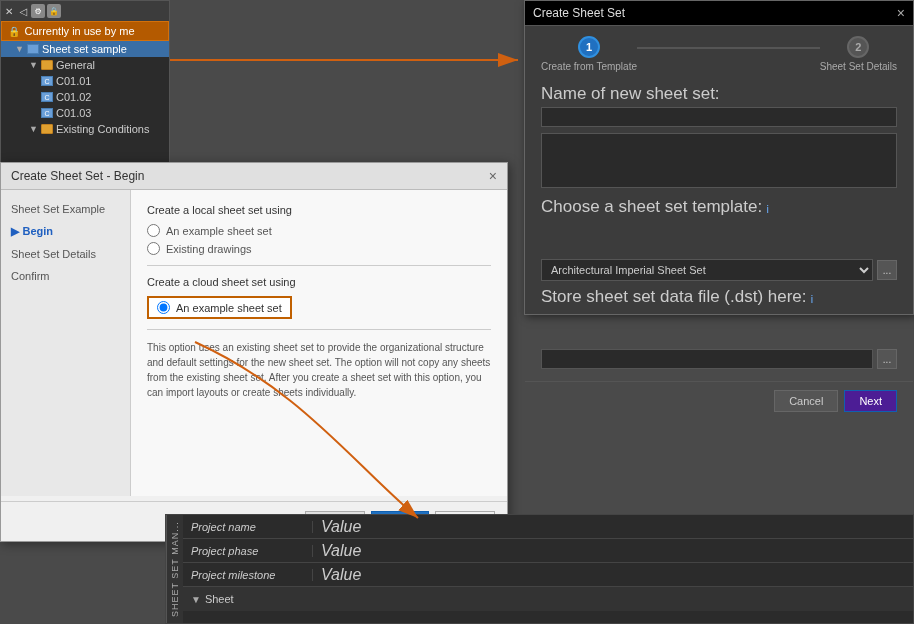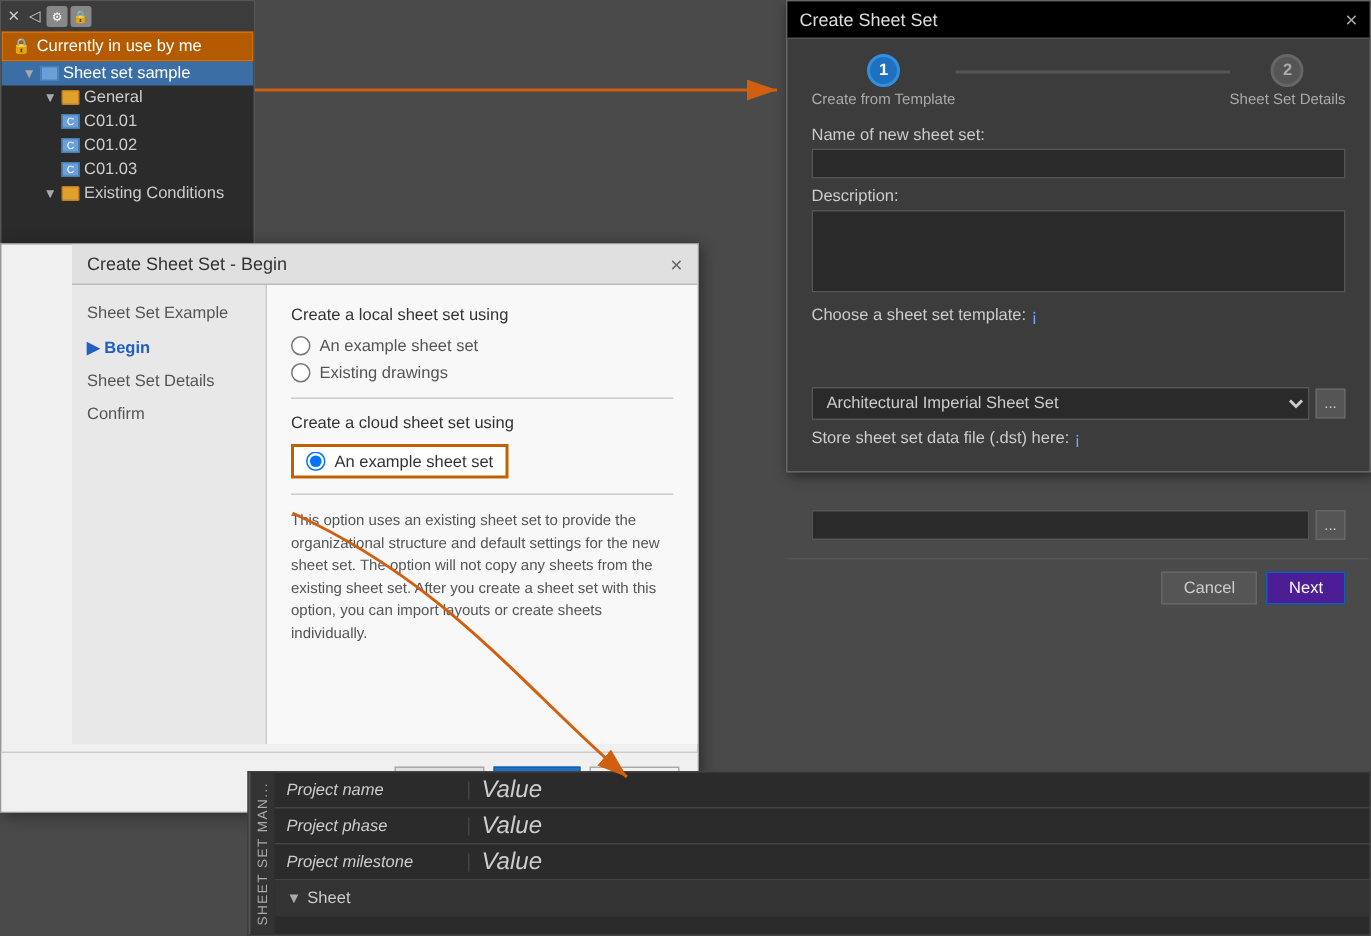--- a/index.html
+++ b/index.html
@@ -151,21 +151,21 @@
       font-size: 10px;
       color: #aaa;
       text-align: center;
       margin-top: 3px;
     }
     .dialog-body {
       padding: 8px 16px;
     }
     .field-label {
       color: #ccc;
-      font-size: 11px;
+      font-size: 17px;
       margin-bottom: 3px;
     }
     .field-input {
       width: 100%;
       background: #2a2a2a;
       border: 1px solid #555;
       color: #ccc;
       padding: 3px 5px;
       font-size: 11px;
       margin-bottom: 6px;
@@ -242,26 +242,25 @@
       padding: 4px 14px;
       cursor: pointer;
       font-size: 11px;
     }
 
     
     .begin-dialog {
       position: absolute;
       top: 162px;
       left: 0;
-      width: 466px;
+      width: 508px;
       height: 380px;
       background: #f0f0f0;
       border: 1px solid #999;
       box-shadow: 2px 2px 10px rgba(0,0,0,0.4);
-      padding-left: 47px;
     }
     .begin-titlebar {
       background: #e0e0e0;
       border-bottom: 1px solid #bbb;
       padding: 5px 10px;
       display: flex;
       align-items: center;
       justify-content: space-between;
       color: #333;
       font-size: 12px;
@@ -520,21 +519,20 @@
         <span style="color:#aaa;">2</span>
       </div>
       <div class="step-label">Sheet Set Details</div>
     </div>
   </div>
 
   <div class="dialog-body">
     <div class="field-label">Name of new sheet set:</div>
     <input class="field-input" type="text" value="" style="">
 
-    <div class="field-label">Description:</div>
     <textarea class="field-textarea" style=""></textarea>
 
     <div class="field-row">
       <span class="field-label">Choose a sheet set template:</span>
       <span class="info-icon">ℹ</span>
     </div>
     <div class="field-select-row">
       <select class="field-select">
         <option>Architectural Imperial Sheet Set</option>
       </select>

